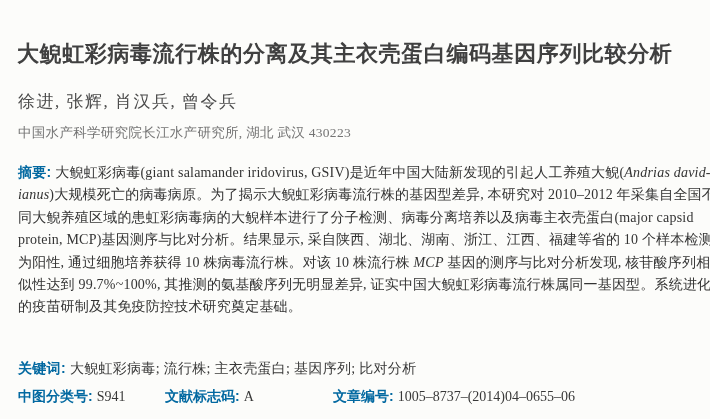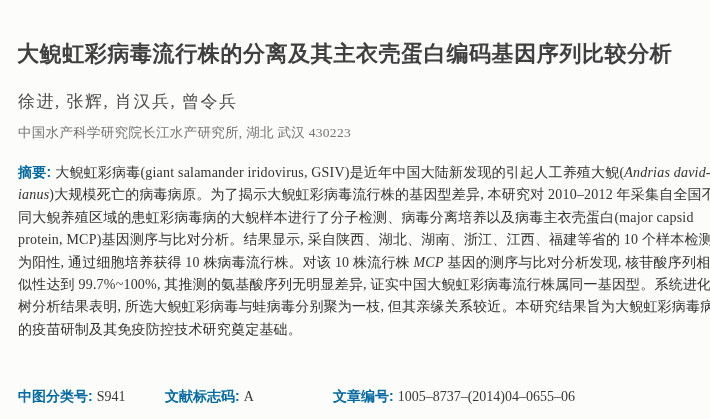--- a/index.html
+++ b/index.html
@@ -104,24 +104,26 @@
 
   <div class="affiliation">中国水产科学研究院长江水产研究所, 湖北 武汉 430223</div>
 
   <div class="abstract">
       <div class="abs-line"><span class="label">摘要:</span><span>大鲵虹彩病毒(giant salamander iridovirus, GSIV)是近年中国大陆新发现的引起人工养殖大鲵(</span><i>Andrias david-</i></div>
       <div class="abs-line"><i>ianus</i><span>)大规模死亡的病毒病原。为了揭示大鲵虹彩病毒流行株的基因型差异, 本研究对 2010–2012 年采集自全国不</span></div>
       <div class="abs-line"><span>同大鲵养殖区域的患虹彩病毒病的大鲵样本进行了分子检测、病毒分离培养以及病毒主衣壳蛋白(major  capsid</span></div>
       <div class="abs-line"><span>protein, MCP)基因测序与比对分析。结果显示, 采自陕西、湖北、湖南、浙江、江西、福建等省的 10 个样本检测</span></div>
       <div class="abs-line"><span>为阳性, 通过细胞培养获得 10 株病毒流行株。对该 10 株流行株 </span><i>MCP</i><span> 基因的测序与比对分析发现, 核苷酸序列相</span></div>
       <div class="abs-line"><span>似性达到 99.7%~100%, 其推测的氨基酸序列无明显差异, 证实中国大鲵虹彩病毒流行株属同一基因型。系统进化</span></div>
-      <div class="abs-line"><span>树分析结果表明, 所选大鲵虹彩病毒与蛙病毒分别聚为一枝, 但其亲缘关系较近。本研究结果旨为大鲵虹彩病毒病</span></div>
       <div class="abs-line"><span>的疫苗研制及其免疫防控技术研究奠定基础。</span></div>
     </div>
 
+  <div class="keywords">
+    <span class="label">关键词:</span><span>大鲵虹彩病毒; 流行株; 主衣壳蛋白; 基因序列; 比对分析</span>
+  </div>
 
   <div class="footer-row">
     <span class="footer-item clc">
       <span class="label">中图分类号:</span><span>S941</span>
     </span>
     <span class="footer-item doccode">
       <span class="label">文献标志码:</span><span>A</span>
     </span>
     <span class="footer-item articleid">
       <span class="label">文章编号:</span><span>1005–8737–(2014)04–0655–06</span>

